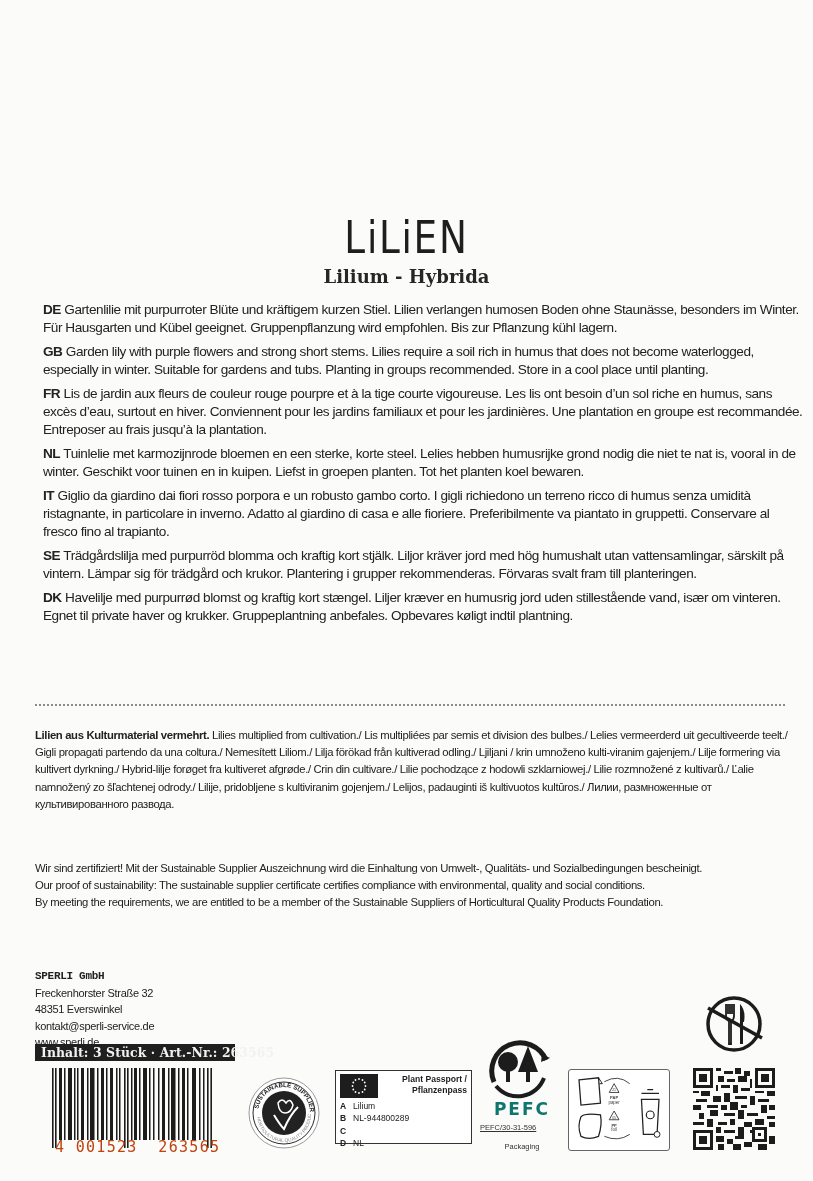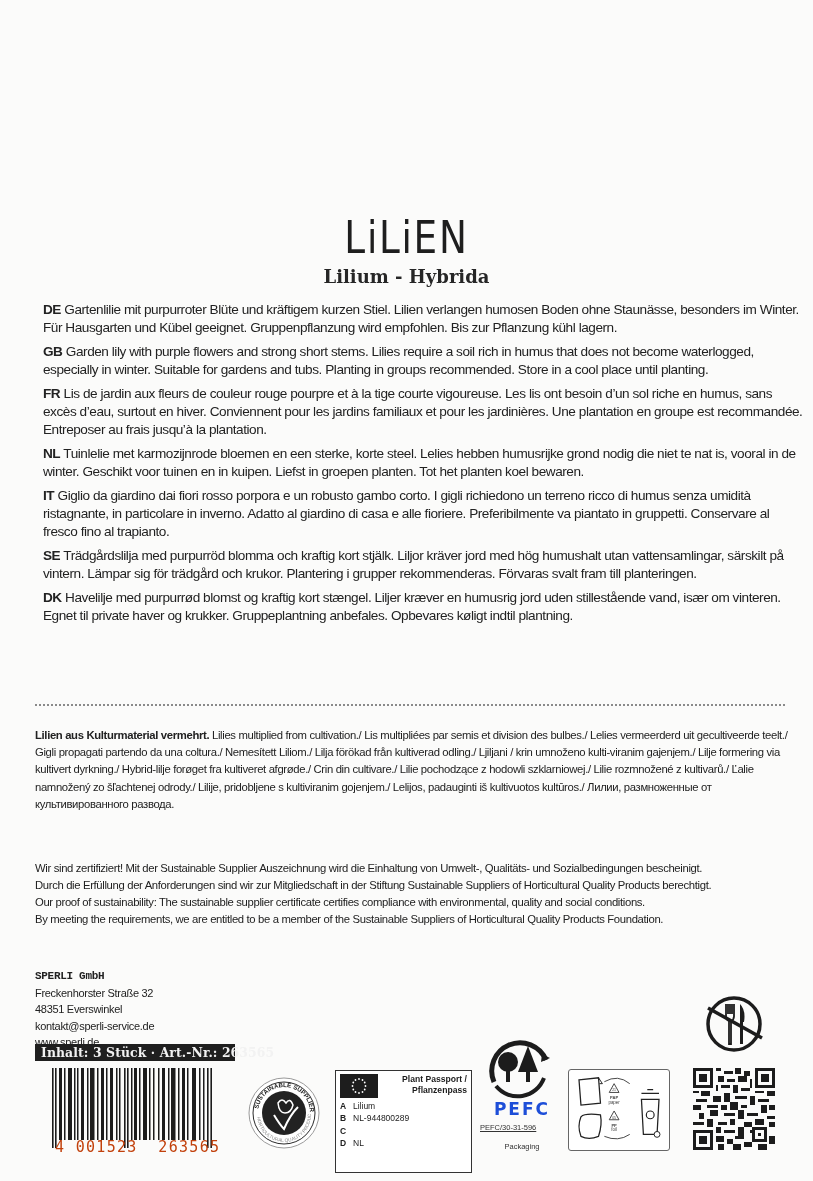--- a/index.html
+++ b/index.html
@@ -34,30 +34,30 @@
   .content-bar { position: absolute; top: 1044px; left: 35px; width: 200px; height: 17px;
     background: #1f1f1f; color: #f2f2f2; font-family: "DejaVu Serif", serif; font-weight: bold;
     font-size: 12.4px; line-height: 17px; padding-left: 6px; letter-spacing: 0.1px; white-space: nowrap; }
 
   .barcode { position: absolute; top: 1068px; left: 52px; width: 160px; height: 80px; }
   .barcode-digits { position: absolute; top: 1138px; left: 55px; font-family: "DejaVu Sans Mono", monospace;
     font-size: 15px; letter-spacing: 1.3px; color: #c2410c; white-space: nowrap; }
 
   .ss-logo { position: absolute; top: 1077px; left: 248px; width: 72px; height: 72px; }
 
-  .passport { position: absolute; top: 1070px; left: 335px; width: 137px; height: 103px;
+  .passport { position: absolute; top: 1070px; left: 335px; width: 137px; height: 74px;
     border: 1.5px solid #333; background: #fff; }
   .passport .flag { position: absolute; top: 3px; left: 4px; width: 38px; height: 24px; background: #1d1d1d; }
   .passport .ptitle { position: absolute; top: 3px; right: 4px; text-align: right; font-size: 8.6px; font-weight: bold; line-height: 10.5px; color: #1d1d1d; }
   .passport .rows { position: absolute; top: 29px; left: 4px; font-size: 8.5px; line-height: 12.3px; color: #222; }
   .passport .rows div { white-space: nowrap; }
   .passport .rows span.k { display: inline-block; width: 13px; font-weight: bold; }
 
   .pefc { position: absolute; top: 1038px; left: 484px; width: 72px; height: 64px; }
-  .pefc-text { position: absolute; top: 1099px; left: 482px; width: 80px; text-align: center; font-family: "DejaVu Sans", sans-serif; font-weight: bold; font-size: 17px; letter-spacing: 2px; color: #1d4ed8; }
+  .pefc-text { position: absolute; top: 1099px; left: 482px; width: 80px; text-align: center; font-family: "DejaVu Sans", sans-serif; font-weight: bold; font-size: 17px; letter-spacing: 2px; color: #0f766e; }
   .pefc-code { position: absolute; top: 1123px; left: 480px; width: 84px; font-size: 7.5px; color: #333; text-decoration: underline; }
   .pefc-pack { position: absolute; top: 1142px; left: 480px; width: 84px; text-align: center; font-size: 7.5px; color: #333; }
 
   .recycle { position: absolute; top: 1069px; left: 568px; width: 102px; height: 82px; border: 1.5px solid #666; border-radius: 3px; background: #fff; }
 
   .no-food { position: absolute; top: 992px; left: 702px; width: 64px; height: 64px; }
   .qr { position: absolute; top: 1068px; left: 693px; width: 82px; height: 82px; }
 </style>
 </head>
 <body>
@@ -74,21 +74,20 @@
   <p><b>SE</b> <span>Trädgårdslilja med purpurröd blomma och kraftig kort stjälk. Liljor kräver jord med hög humushalt utan vattensamlingar, särskilt på vintern. Lämpar sig för trädgård och krukor. Plantering i grupper rekommenderas. Förvaras svalt fram till planteringen.</span></p>
   <p><b>DK</b> <span>Havelilje med purpurrød blomst og kraftig kort stængel. Liljer kræver en humusrig jord uden stillestående vand, især om vinteren. Egnet til private haver og krukker. Gruppeplantning anbefales. Opbevares køligt indtil plantning.</span></p>
 </div>
 
 <div class="divider"></div>
 
 <div class="cult"><b>Lilien aus Kulturmaterial vermehrt.</b><span> Lilies multiplied from cultivation./ Lis multipliées par semis et division des bulbes./ Lelies vermeerderd uit gecultiveerde teelt./ Gigli propagati partendo da una coltura./ Nemesített Liliom./ Lilja förökad från kultiverad odling./ Ljiljani / krin umnoženo kulti-viranim gajenjem./ Lilje formering via kultivert dyrkning./ Hybrid-lilje forøget fra kultiveret afgrøde./ Crin din cultivare./ Lilie pochodzące z hodowli szklarniowej./ Lilie rozmnožené z kultivarů./ Ľalie namnožený zo šľachtenej odrody./ Lilije, pridobljene s kultiviranim gojenjem./ Lelijos, padauginti iš kultivuotos kultūros./ Лилии, размноженные от культивированного развода.</span></div>
 
 <div class="cert">
   <div>Wir sind zertifiziert! Mit der Sustainable Supplier Auszeichnung wird die Einhaltung von Umwelt-, Qualitäts- und Sozialbedingungen bescheinigt.</div>
-  <div>Durch die Erfüllung der Anforderungen sind wir zur Mitgliedschaft in der Stiftung Sustainable Suppliers of Horticultural Quality Products berechtigt.</div>
   <div>Our proof of sustainability: The sustainable supplier certificate certifies compliance with environmental, quality and social conditions.</div>
   <div>By meeting the requirements, we are entitled to be a member of the Sustainable Suppliers of Horticultural Quality Products Foundation.</div>
 </div>
 
 <div class="address">
   <div class="company">SPERLI GmbH</div>
   <div>Freckenhorster Straße 32</div>
   <div>48351 Everswinkel</div>
   <div>kontakt@sperli-service.de</div>
   <div>www.sperli.de</div>

